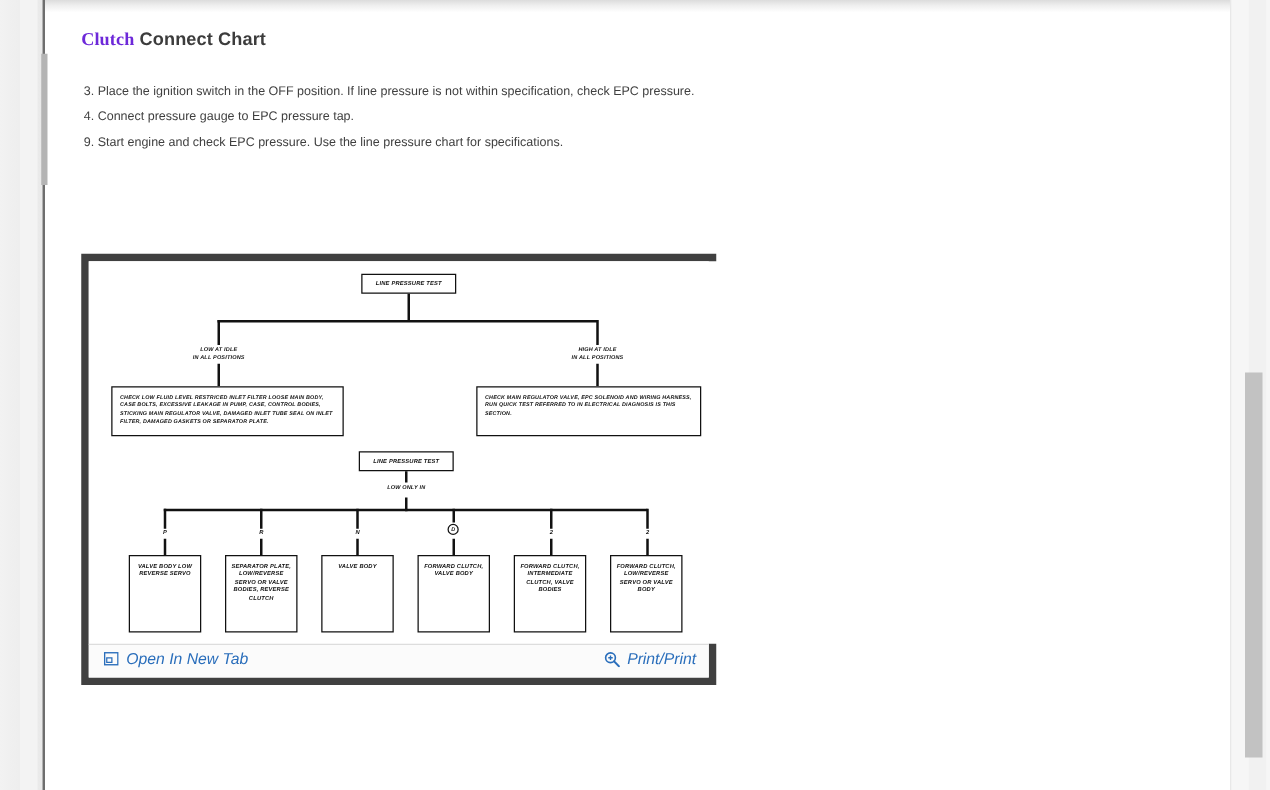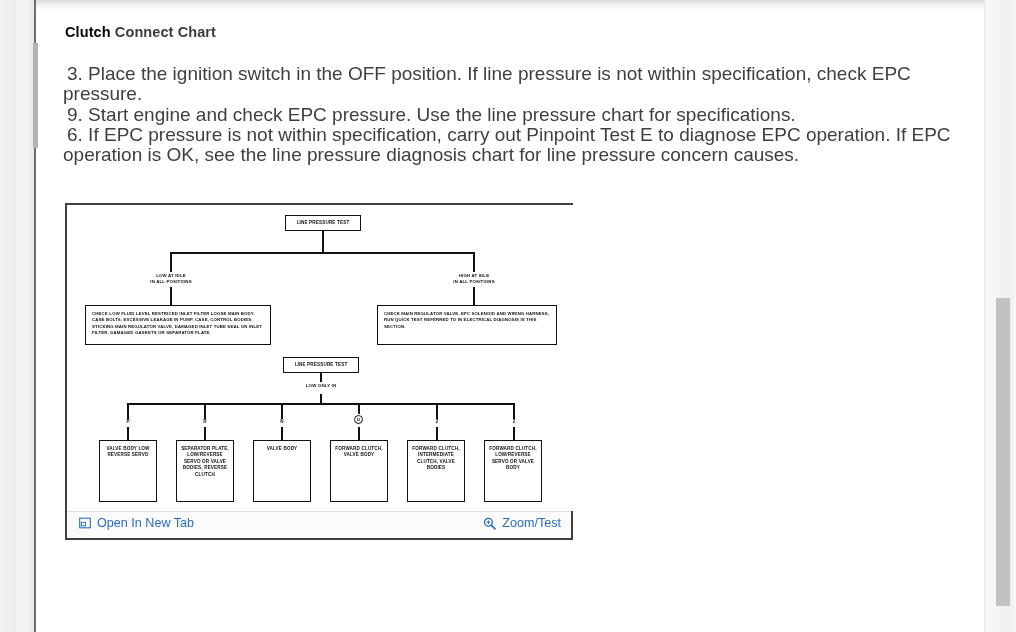--- a/index.html
+++ b/index.html
@@ -81,40 +81,41 @@
   
   .page-title {
     position: absolute;
     left: 27px; top: 14px;
     font-size: 14.5px;
     font-weight: bold;
     color: #3c3c3c;
     letter-spacing: 0.1px;
     white-space: nowrap;
   }
-  .page-title .hl { color: #000000; }
+  .page-title .hl { color: #6d28d9; font-family: Liberation Serif, serif; }
 
   
   .steps {
     position: absolute;
     left: 25px; top: 54px;
     width: 910px;
-    font-size: 19px;
+    font-size: 10px;
     color: #3f3f3f;
     line-height: 20.3px;
   }
   .steps .step { text-indent: 4px; }
 
   
   .figure-panel {
     position: absolute;
     left: 27px; top: 193px;
     width: 508px;
     background: #ffffff;
-    border: 2px solid #404040;
+    border: 6px solid #404040;
+    font-style: italic;
   }
   .figure-body {
     position: relative;
     width: 506px;
     height: 306px;
     background: #ffffff;
     overflow: hidden;
   }
   .figure-footer {
     position: relative;
@@ -223,22 +224,22 @@
   <div class="top-strip"></div>
 
   <div class="content">
 
     <div class="page-title">
       <span class="hl">Clutch</span><span> Connect Chart</span>
     </div>
 
     <div class="steps">
       <div class="step">3. Place the ignition switch in the OFF position. If line pressure is not within specification, check EPC pressure.</div>
+      <div class="step">4. Connect pressure gauge to EPC pressure tap.</div>
       <div class="step">9. Start engine and check EPC pressure. Use the line pressure chart for specifications.</div>
-      <div class="step">6. If EPC pressure is not within specification, carry out Pinpoint Test E to diagnose EPC operation. If EPC operation is OK, see the line pressure diagnosis chart for line pressure concern causes.</div>
     </div>
 
     <div class="figure-panel">
       <div class="figure-body">
         <div class="diagram">
 
           <div class="dg-box" style="left:218px; top:10px; width:76px; height:16px;">LINE PRESSURE TEST</div>
 
           <div class="dg-vline" style="left:255px; top:26px; height:22px;"></div>
 
@@ -309,20 +310,20 @@
         </div>
         <div class="fig-link right">
           <span>
             <svg width="13" height="13" viewBox="0 0 13 13">
               <circle cx="5.4" cy="5.2" r="3.9" fill="none" stroke="#2a6ebb" stroke-width="1.3"></circle>
               <line x1="8.3" y1="8.1" x2="12" y2="11.9" stroke="#2a6ebb" stroke-width="1.7" stroke-linecap="round"></line>
               <line x1="3.6" y1="5.2" x2="7.2" y2="5.2" stroke="#2a6ebb" stroke-width="1.1"></line>
               <line x1="5.4" y1="3.4" x2="5.4" y2="7.0" stroke="#2a6ebb" stroke-width="1.1"></line>
             </svg>
           </span>
-          <span>Zoom/Test</span>
+          <span>Print/Print</span>
         </div>
       </div>
     </div>
 
 
   </div>
 </div>
 
 </body></html>

